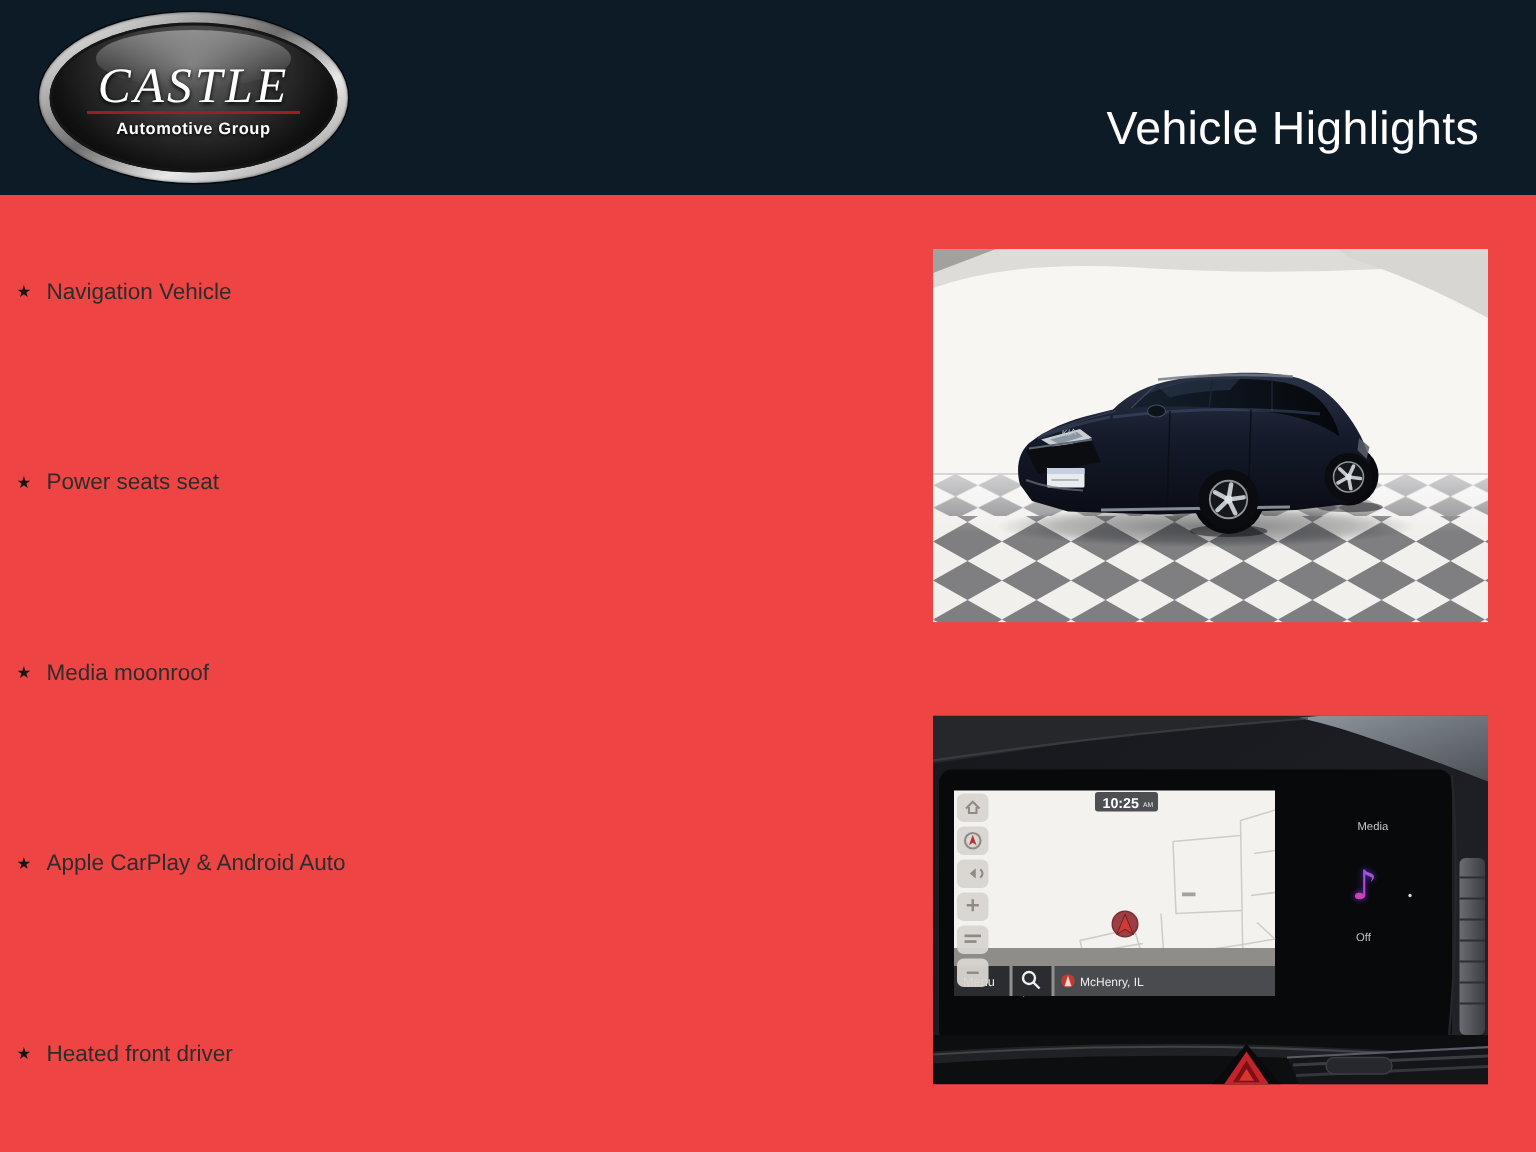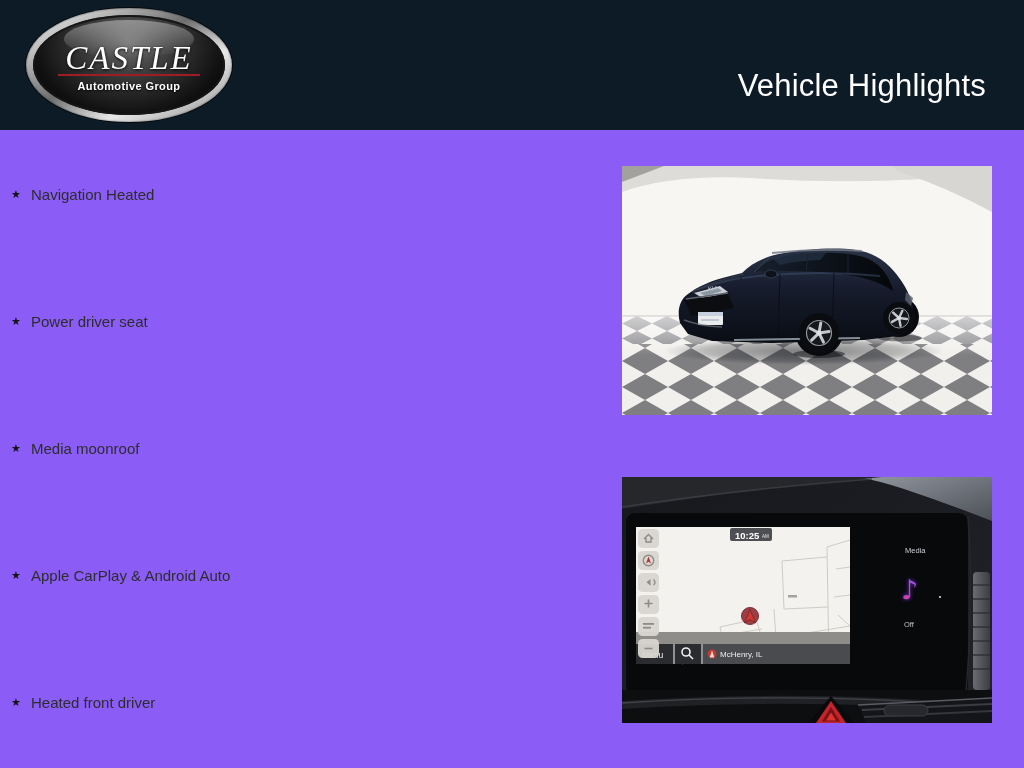--- a/index.html
+++ b/index.html
@@ -1,17 +1,17 @@
 <!DOCTYPE html>
 <html><head>
 <meta charset="utf-8">
 <style>
   html,body{margin:0;padding:0;width:1024px;height:768px;background:#fff;
     font-family:"Liberation Sans",sans-serif;overflow:hidden;position:relative}
-  .page{position:absolute;inset:0;width:1024px;height:768px;background:#8b5cf6}
+  .page{position:absolute;inset:0;width:1024px;height:768px;background:#ef4444}
 
   
   .header{position:absolute;left:0;top:0;width:1024px;height:130px;background:#0d1b26}
   .logo{position:absolute;left:26px;top:8px;width:206px;height:114px;border-radius:50%;
     background:linear-gradient(150deg,#ffffff 0%,#b9b9b9 22%,#6e6e6e 45%,#e9e9e9 68%,#8a8a8a 100%);
     box-shadow:0 0 0 1px #05090c, inset 0 0 2px rgba(0,0,0,.6)}
   .logo-inner{position:absolute;left:7px;top:7px;right:7px;bottom:7px;border-radius:50%;
     background:radial-gradient(ellipse at 50% 28%,#6b6b6b 0%,#333 38%,#101010 70%,#000 100%);
     box-shadow:inset 0 0 0 2px #161616;overflow:hidden}
   .logo-gloss{position:absolute;left:16%;top:5%;width:68%;height:38%;border-radius:50%;
@@ -51,25 +51,25 @@
           <div class="logo-sub">Automotive Group</div>
         </div>
       </div>
     </div>
     <h1 class="page-title">Vehicle Highlights</h1>
   </header>
 
   <main>
     <div class="feature f1">
       <span class="star">★</span>
-      <span>Navigation Heated</span>
+      <span>Navigation Vehicle</span>
     </div>
     <div class="feature f2">
       <span class="star">★</span>
-      <span>Power driver seat</span>
+      <span>Power seats seat</span>
     </div>
     <div class="feature f3">
       <span class="star">★</span>
       <span>Media moonroof</span>
     </div>
     <div class="feature f4">
       <span class="star">★</span>
       <span>Apple CarPlay &amp; Android Auto</span>
     </div>
     <div class="feature f5">

